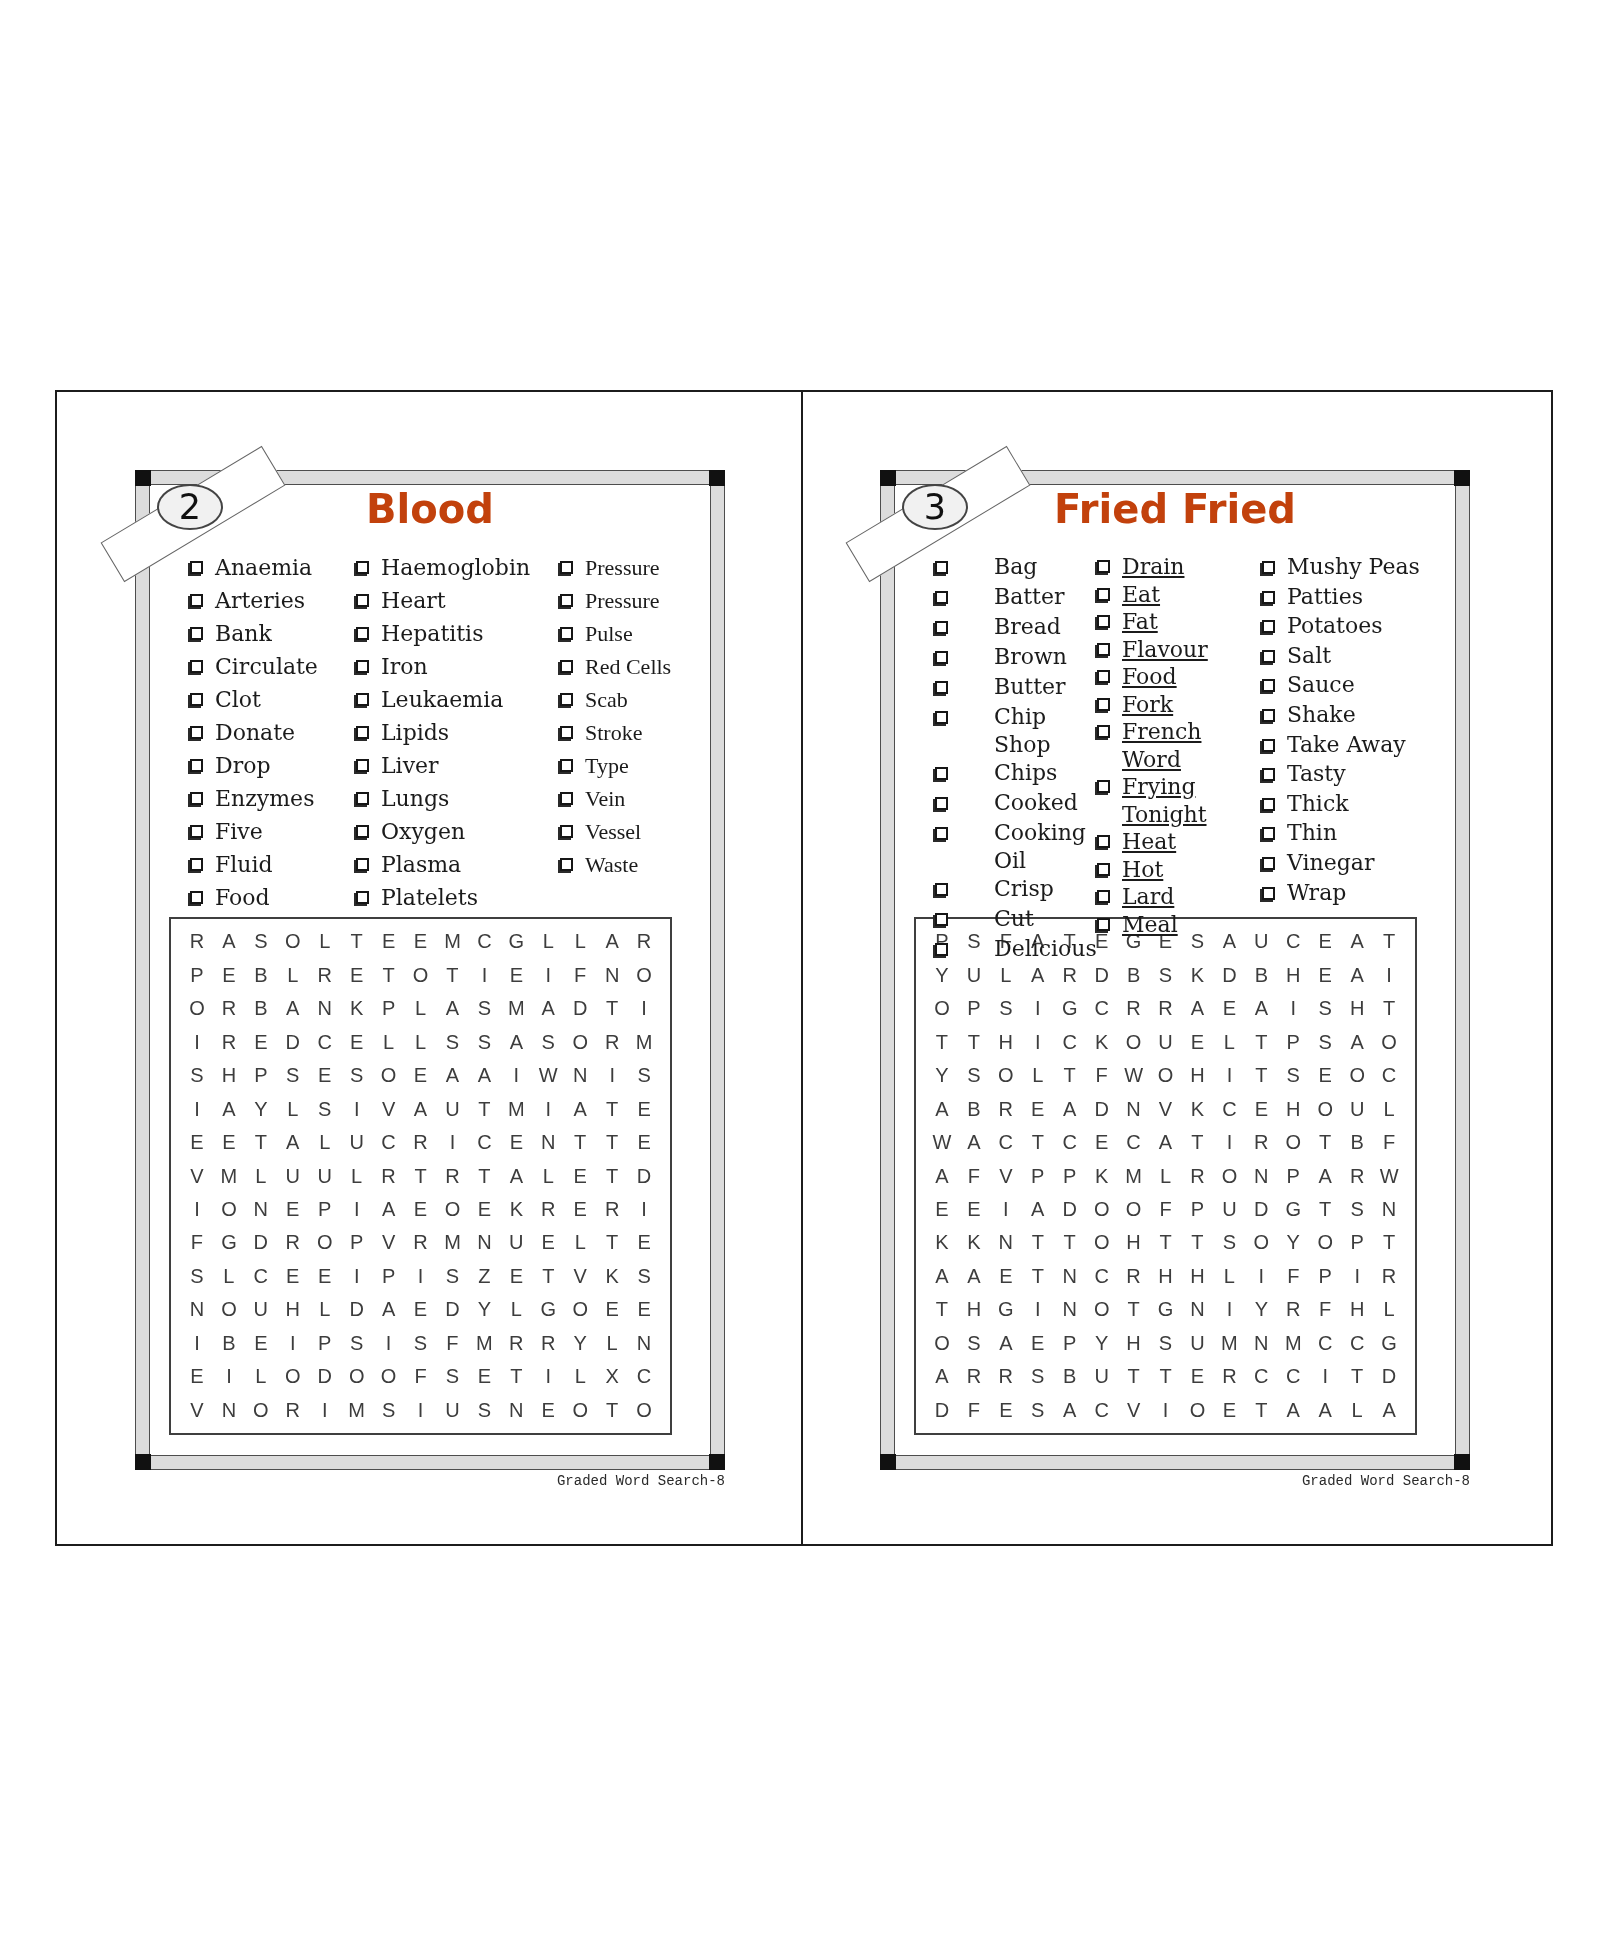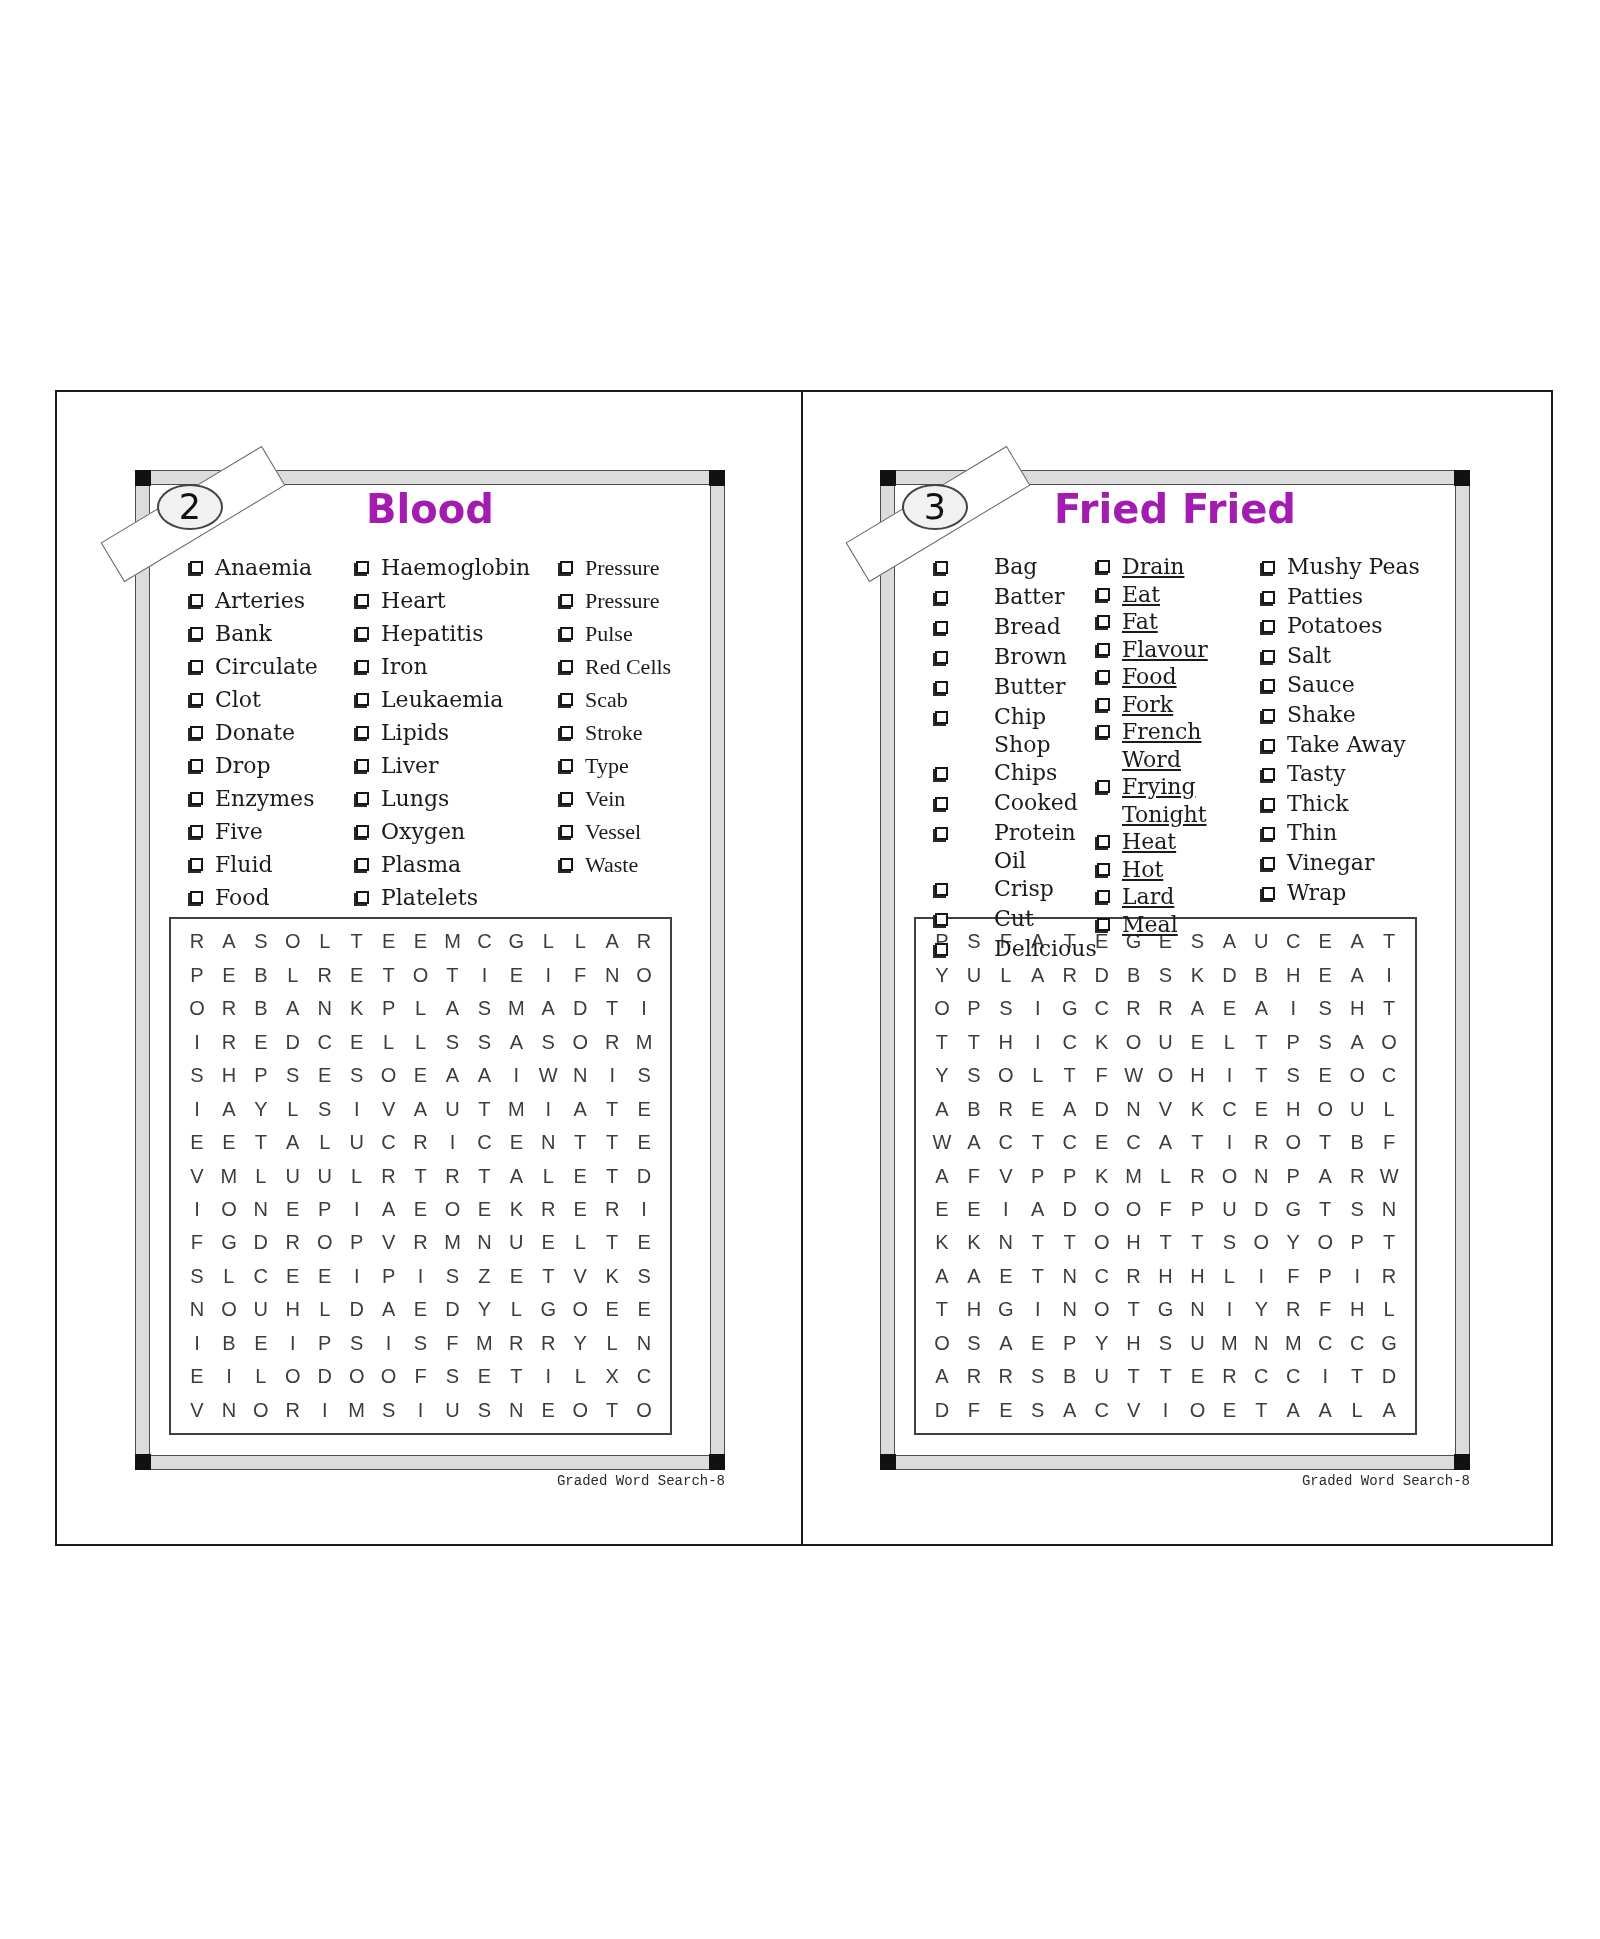--- a/index.html
+++ b/index.html
@@ -30,21 +30,21 @@
             z-index:2; box-sizing:border-box; }
 
   .numoval { position:absolute; left:22px; top:14px; width:66px; height:46px;
              background:#f1f1f1; border:2px solid #444; border-radius:50%;
              display:flex; align-items:center; justify-content:center;
              font-family:"DejaVu Sans", sans-serif; font-size:35px; color:#111;
              z-index:4; box-sizing:border-box; }
 
   .ptitle { position:absolute; left:0; right:0; top:14px; text-align:center;
             font-family:"DejaVu Sans", sans-serif; font-weight:bold;
-            font-size:40px; color:#a21caf; z-index:2; line-height:50px; }
+            font-size:40px; color:#c2410c; z-index:2; line-height:50px; }
 
   .wcol { position:absolute; top:77px; margin:6px; padding:0; list-style:none; z-index:5; }
   .frame .wcol1 { left:49px;  width:165px; }
   .frame.left  .wcol2 { left:215px; width:205px; }
   .frame.left  .wcol3 { left:419px; width:160px;font-family:Liberation Serif, serif; }
   .frame.right .wcol2 { left:211px; width:165px; }
   .frame.right .wcol3 { left:376px; width:195px; }
 
   .wcol li { display:flex; align-items:flex-start; font-size:22px; color:#1b1b1b; }
   .frame.left  .wcol li  { min-height:33px;   line-height:30px; }
@@ -565,21 +565,21 @@
           <span class="wtxt">Chips</span>
         </li>
 
       <li>
           <span class="box"></span>
           <span class="wtxt">Cooked</span>
         </li>
 
       <li>
           <span class="box"></span>
-          <span class="wtxt">Protein Oil</span>
+          <span class="wtxt">Cooking Oil</span>
         </li>
 
       <li>
           <span class="box"></span>
           <span class="wtxt">Crisp</span>
         </li>
 
       <li>
           <span class="box"></span>
           <span class="wtxt">Cut</span>

